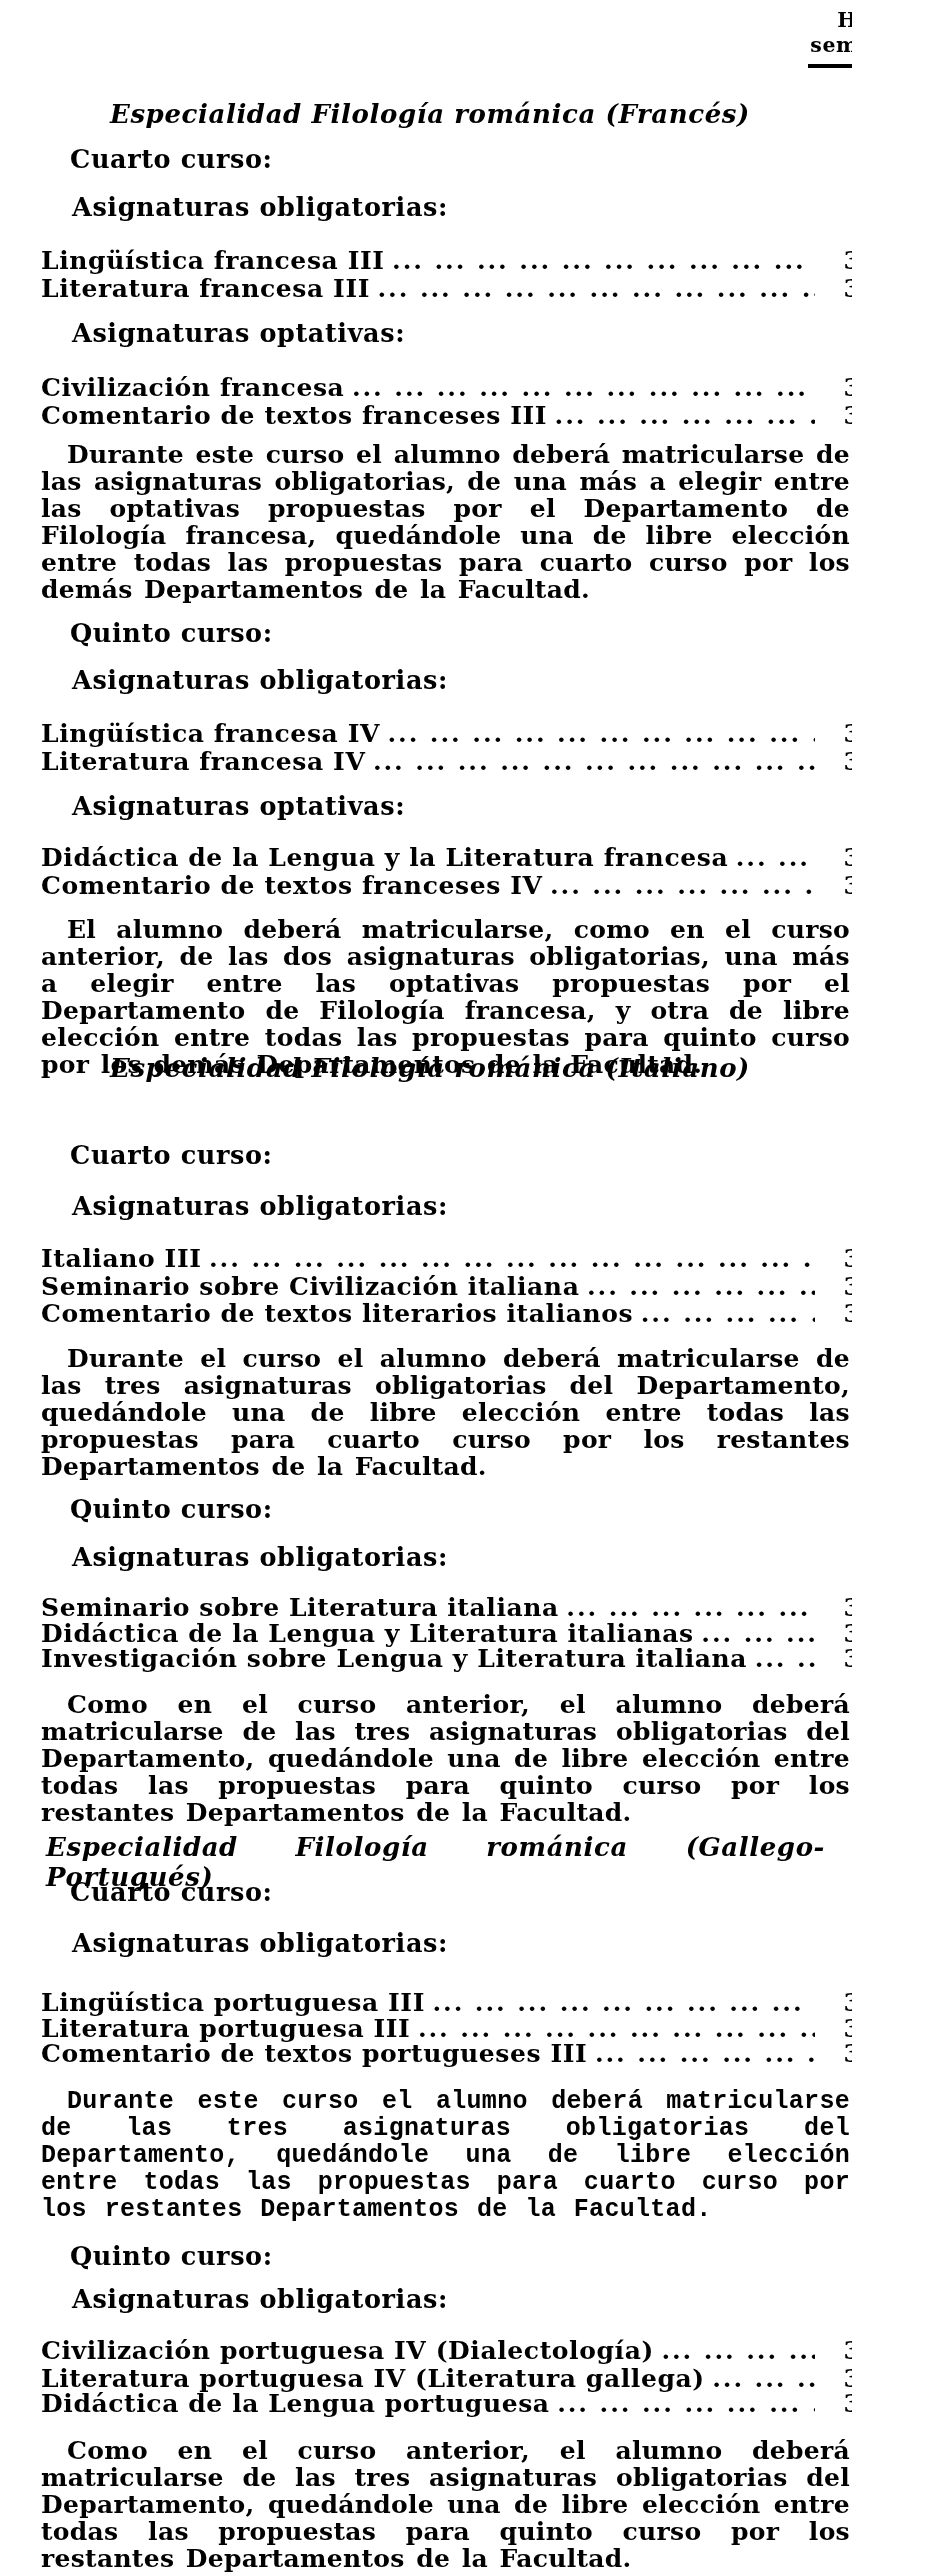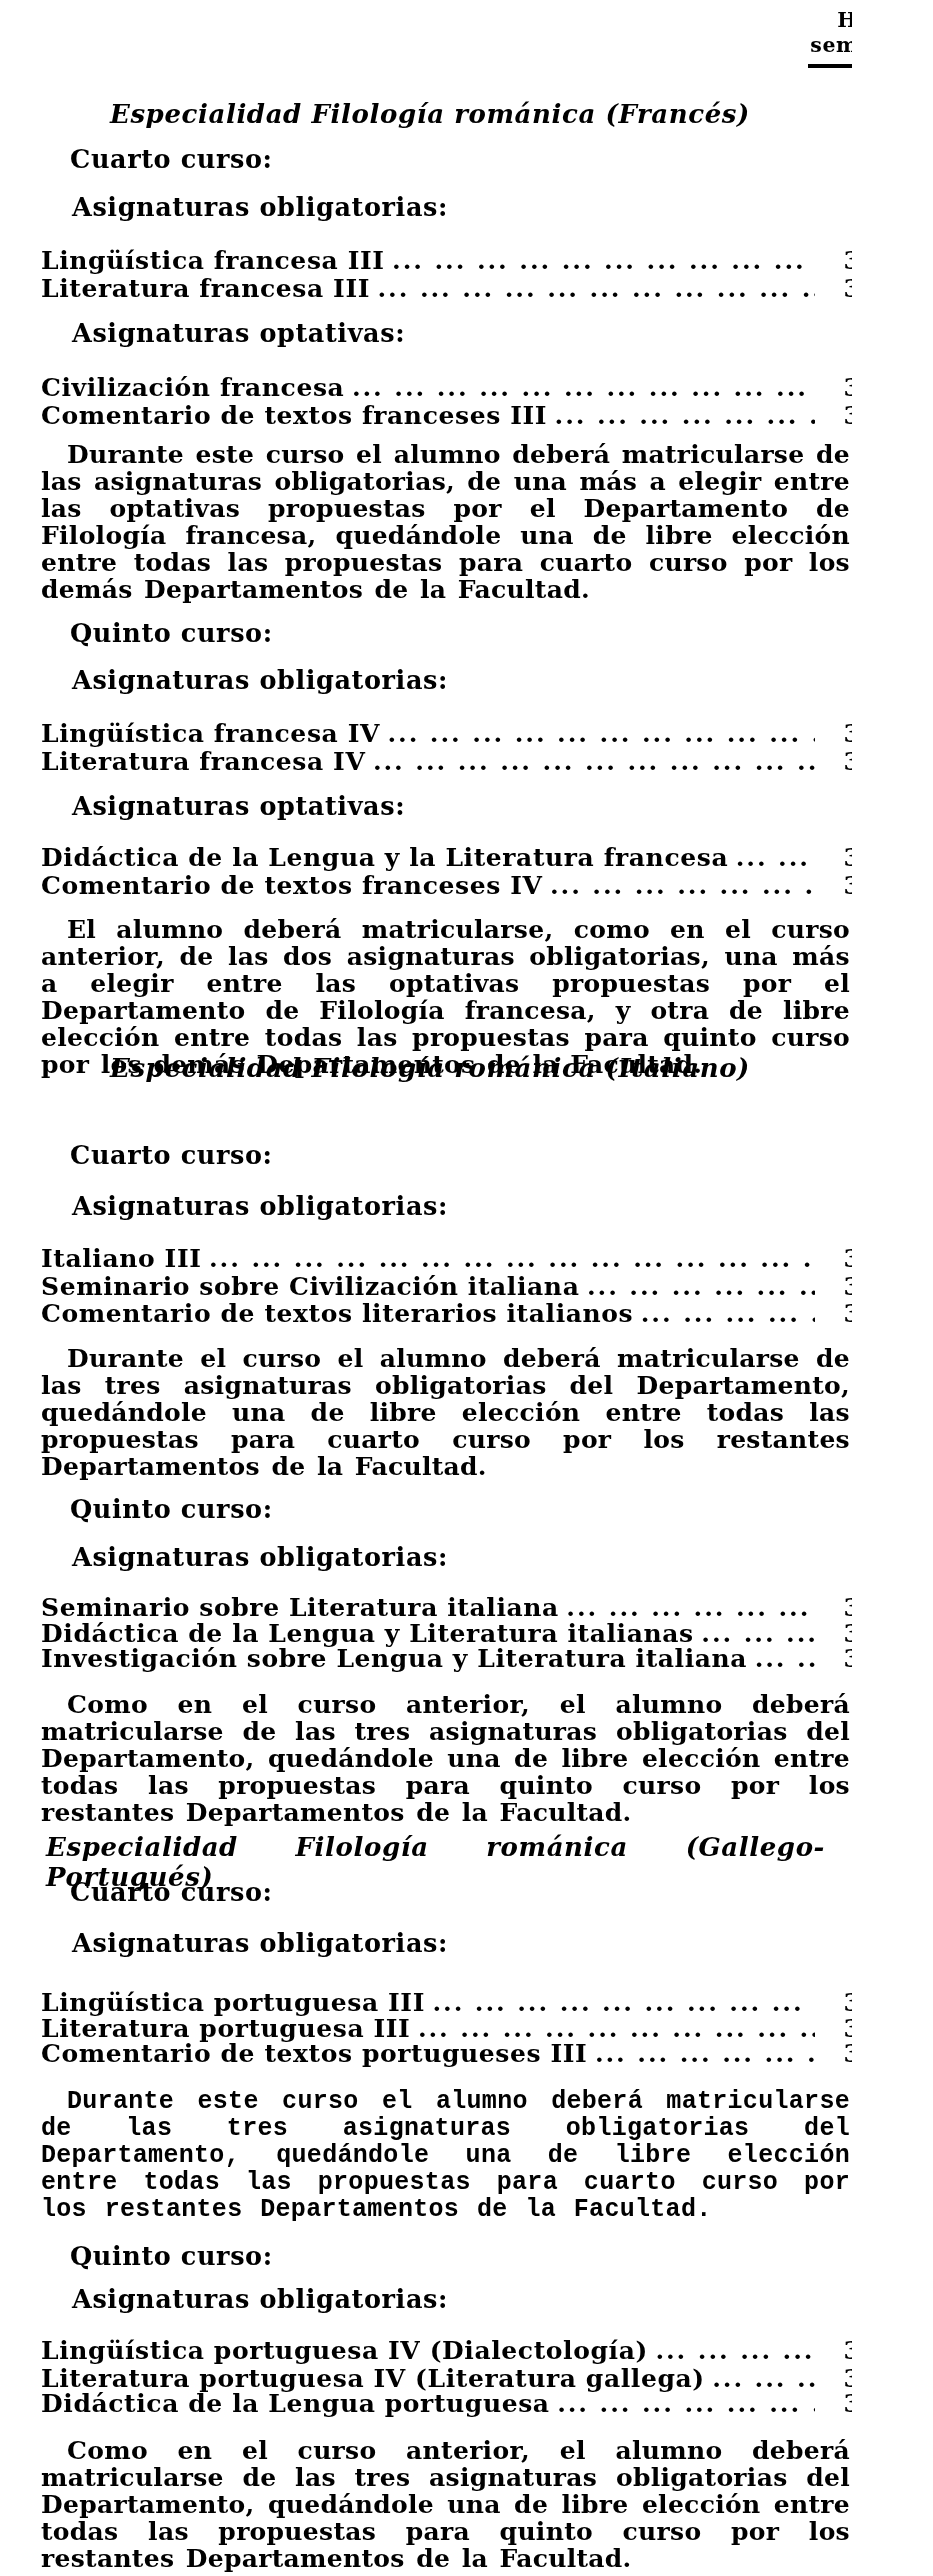--- a/index.html
+++ b/index.html
@@ -204,21 +204,21 @@
     <span class="dot-leader"></span>
     <span class="subject-hours">3</span>
   </div>
 
   <div class="abs course-note" style="top:2088px;font-family:Liberation Mono, monospace;">Durante este curso el alumno deberá matricularse de las tres asignaturas obligatorias del Departamento, quedándole una de libre elección entre todas las propuestas para cuarto curso por los restantes Departamentos de la Facultad.</div>
 
   <div class="abs course-title" style="top:2243px; left:57px;">Quinto curso:</div>
   <div class="abs group-title" style="top:2286px; left:59px;">Asignaturas obligatorias:</div>
 
   <div class="abs subject-row" style="top:2337px;">
-    <span class="subject-name">Lingüística portuguesa IV (Dialectología)</span>
+    <span class="subject-name">Civilización portuguesa IV (Dialectología)</span>
     <span class="dot-leader"></span>
     <span class="subject-hours">3</span>
   </div>
   <div class="abs subject-row" style="top:2365px;">
     <span class="subject-name">Literatura portuguesa IV (Literatura gallega)</span>
     <span class="dot-leader"></span>
     <span class="subject-hours">3</span>
   </div>
   <div class="abs subject-row" style="top:2390px;">
     <span class="subject-name">Didáctica de la Lengua portuguesa</span>

